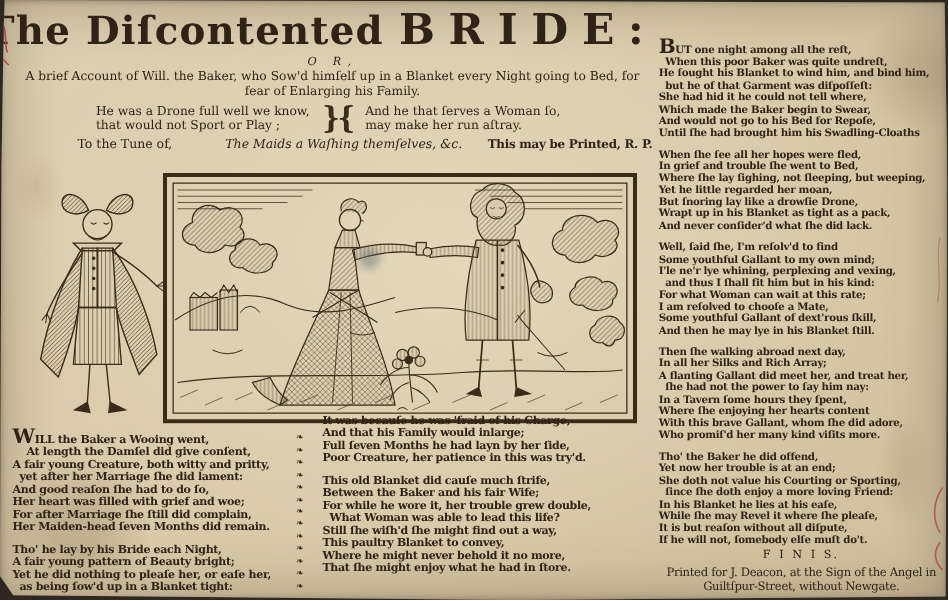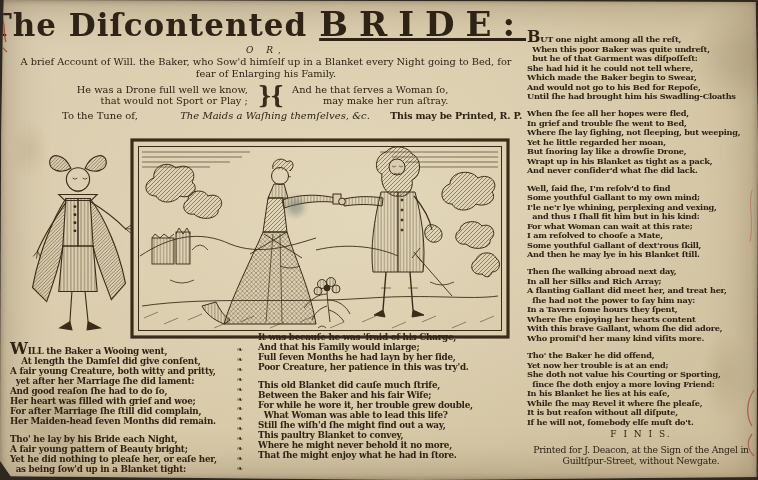--- a/index.html
+++ b/index.html
@@ -21,28 +21,28 @@
   }
   .stain{position:absolute;border-radius:50%;pointer-events:none;}
   .stain.s1{left:282px;top:196px;width:26px;height:22px;background:radial-gradient(circle,rgba(110,122,116,.38),transparent 70%);}
   .stain.s2{left:700px;top:330px;width:50px;height:90px;background:radial-gradient(ellipse,rgba(120,95,55,.14),transparent 70%);}
   .stain.s3{left:10px;top:120px;width:40px;height:60px;background:radial-gradient(ellipse,rgba(120,95,55,.12),transparent 70%);}
 
   
   .header{position:absolute;left:6px;top:4px;width:520px;text-align:center;}
   .title-row{display:flex;justify-content:flex-end;align-items:baseline;gap:12px;white-space:nowrap;}
   .title-main{font-size:31px;font-weight:bold;letter-spacing:1px;}
-  .title-emph{font-size:34px;font-weight:bold;letter-spacing:11px;text-decoration:underline;}
+  .title-emph{font-size:34px;font-weight:bold;letter-spacing:11px;}
   .or-line{font-size:9px;letter-spacing:5px;margin-top:1px;font-style:italic;}
   .subtitle{margin-top:1px;font-size:9.8px;line-height:11.5px;}
   .subtitle .vline{white-space:pre;}
 
   
   .epigraph{position:absolute;left:0;top:82px;width:525px;display:flex;justify-content:center;align-items:center;gap:10px;}
-  .epi-block{font-size:9.8px;line-height:11.5px;text-align:right;}
+  .epi-block{font-size:9.8px;line-height:11.5px;text-align:left;}
   .epi-block .vline{white-space:pre;}
   .brace{font-size:22px;font-weight:bold;letter-spacing:-2px;transform:scaleY(1.1);color:#3a2d1b;}
   .tune-row{position:absolute;left:14px;top:110px;width:508px;display:flex;justify-content:space-between;align-items:baseline;}
   .tune{font-size:10px;margin-left:48px;}
   .tune .t-title{font-style:italic;margin-left:36px;}
   .license{font-size:9.5px;font-weight:bold;letter-spacing:-0.2px;}
 
   
   .cut-left{position:absolute;left:24px;top:148px;width:112px;height:192px;}
   .cut-center{position:absolute;left:130px;top:138px;width:380px;height:201px;}
@@ -295,20 +295,21 @@
       <div class="vline">This paultry Blanket to convey,</div>
       <div class="vline">Where he might never behold it no more,</div>
       <div class="vline">That ſhe might enjoy what he had in ſtore.</div>
     </div>
 
   <div class="col-right">
     <div class="vcol dropcap">
 
     <div class="vline">BUT one night among all the reſt,</div>
         <div class="vline">  When this poor Baker was quite undreſt,</div>
+        <div class="vline">He ſought his Blanket to wind him, and bind him,</div>
         <div class="vline">  but he of that Garment was diſpoſſeſt:</div>
         <div class="vline">She had hid it he could not tell where,</div>
         <div class="vline">Which made the Baker begin to Swear,</div>
         <div class="vline">And would not go to his Bed for Repoſe,</div>
         <div class="vline">Until ſhe had brought him his Swadling-Cloaths</div>
         <div class="vline"></div>
         <div class="vline">When ſhe ſee all her hopes were fled,</div>
         <div class="vline">In grief and trouble ſhe went to Bed,</div>
         <div class="vline">Where ſhe lay ſighing, not ſleeping, but weeping,</div>
         <div class="vline">Yet he little regarded her moan,</div>

